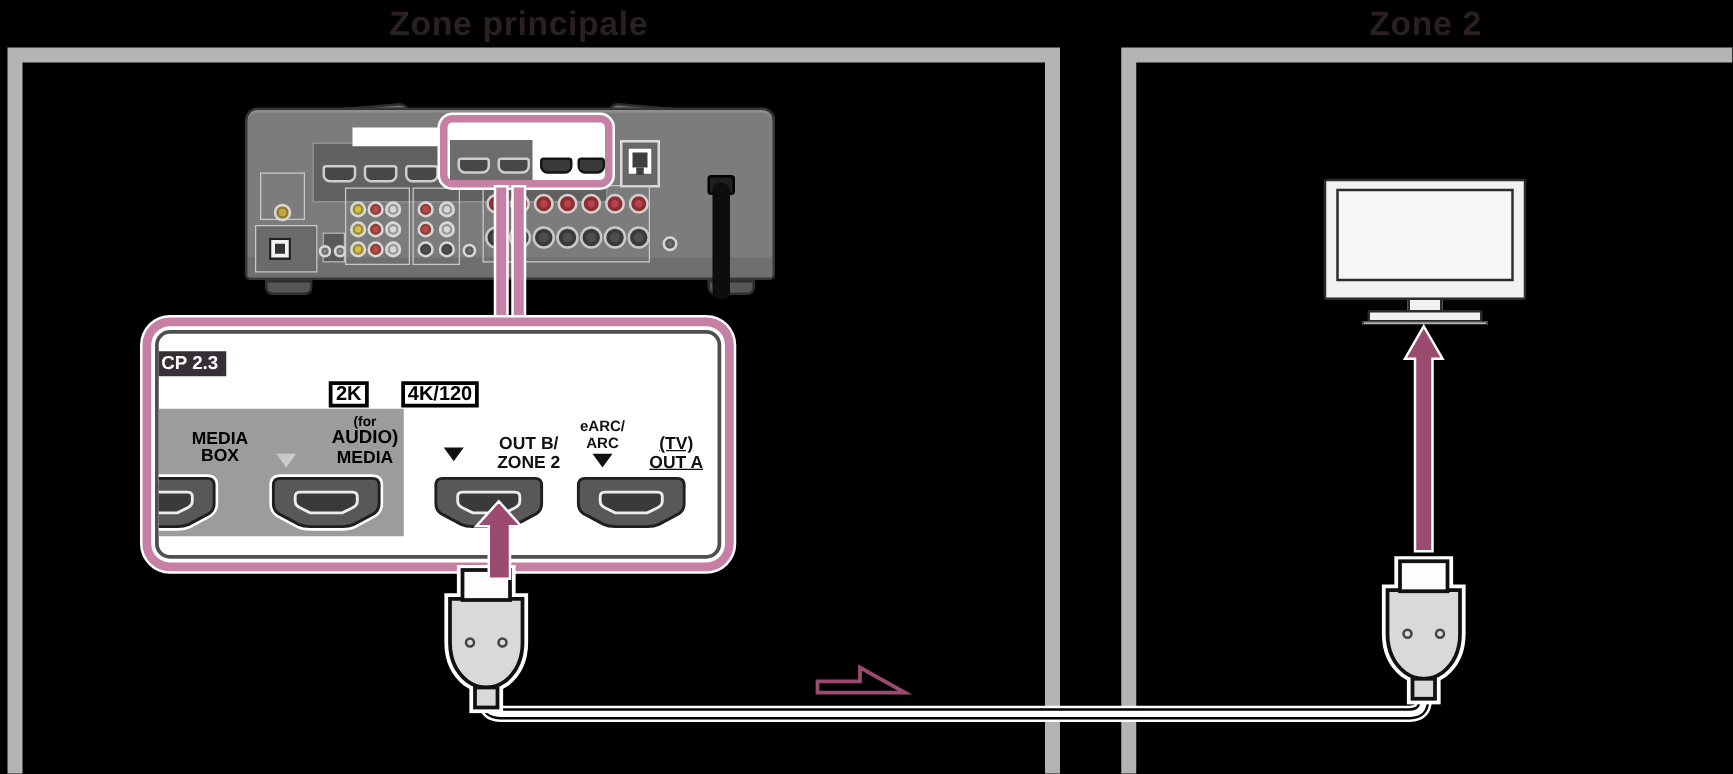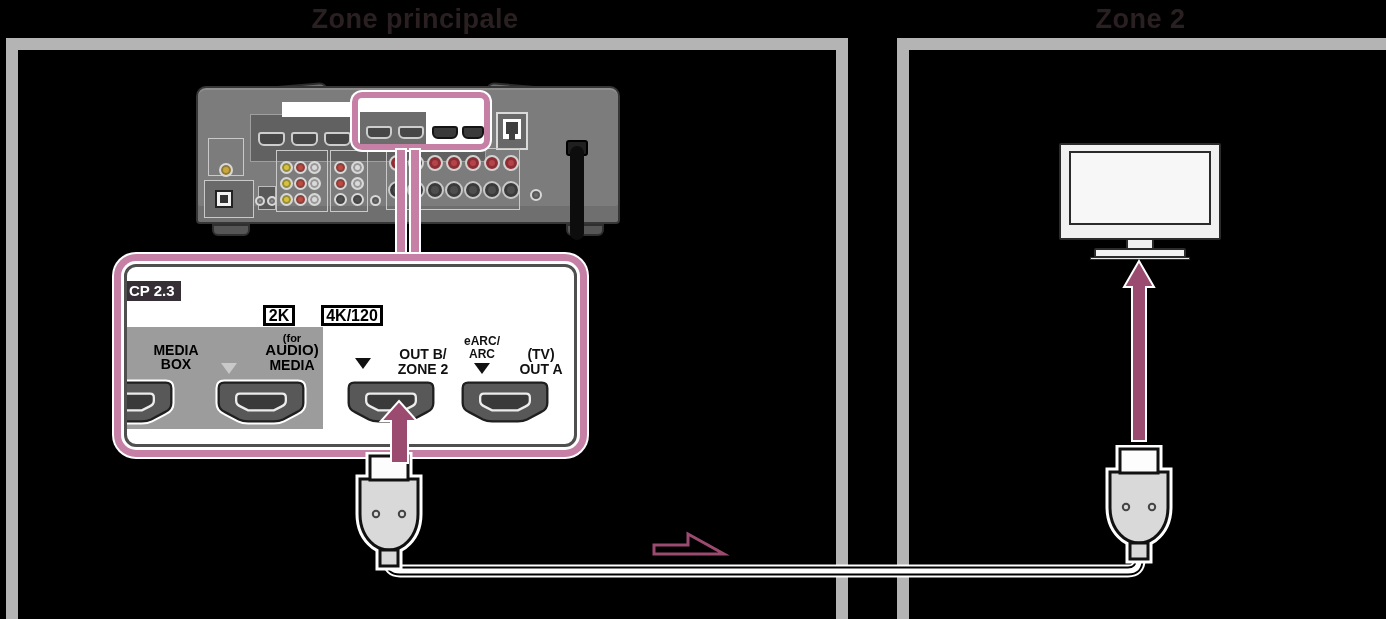--- a/index.html
+++ b/index.html
@@ -195,21 +195,21 @@
     <div class="abs tri tri-b" style="left:228px;top:91px;"></div>
     <div class="abs blabel" style="left:258px;top:80px;width:76px;font-size:14px;line-height:15px;">
       <div>OUT B/</div>
       <div>ZONE 2</div>
     </div>
     <div class="abs blabel" style="left:330px;top:68px;width:50px;font-size:12px;line-height:13px;">
       <div>eARC/</div>
       <div>ARC</div>
     </div>
     <div class="abs tri tri-b" style="left:347px;top:96px;"></div>
-    <div class="abs blabel" style="left:384px;top:80px;width:60px;font-size:14px;line-height:15px;">
+    <div class="abs blabel" style="left:384px;top:80px;width:60px;font-size:14px;line-height:15px;text-decoration:underline;">
       <div>(TV)</div>
       <div>OUT A</div>
     </div>
     <svg class="abs" style="left:216px;top:112px;width:96px;height:46px;">
         <use href="#hdmi-port"></use>
       </svg>
     <svg class="abs" style="left:330px;top:112px;width:96px;height:46px;">
         <use href="#hdmi-port"></use>
       </svg>
   </div>

